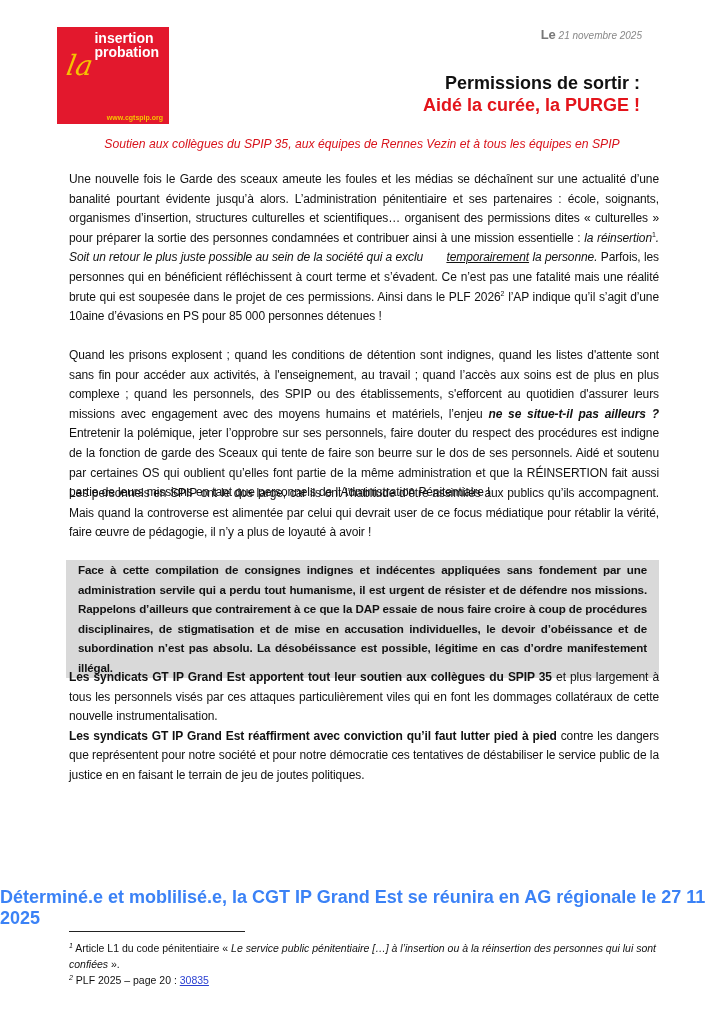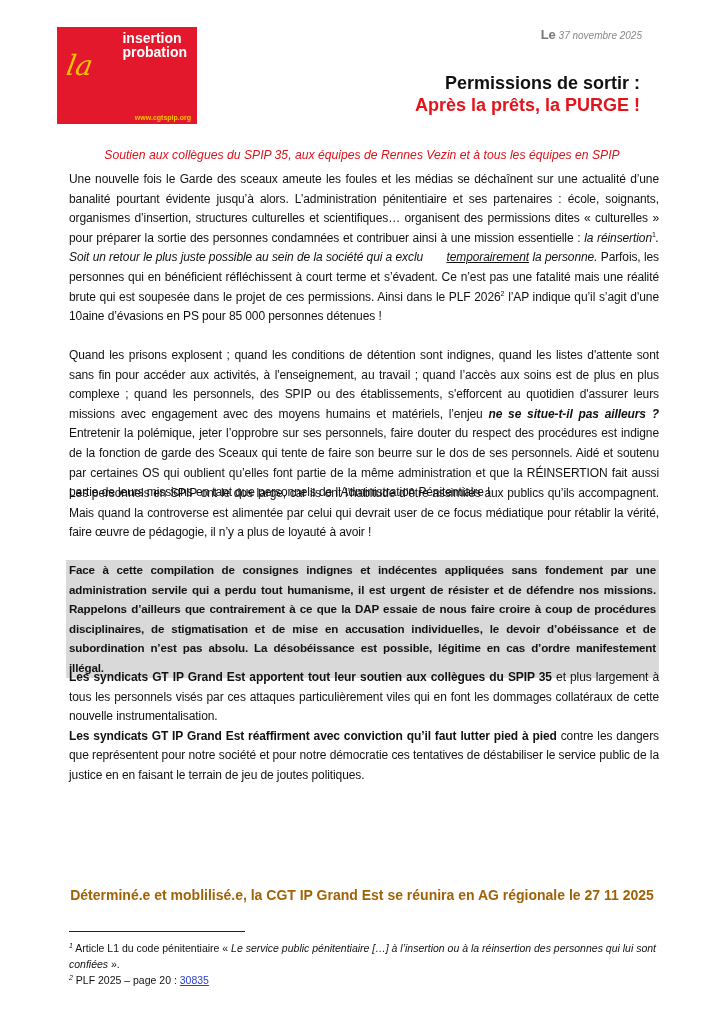--- a/index.html
+++ b/index.html
@@ -1,46 +1,46 @@
 <!DOCTYPE html>
 <html><head>
 <meta charset="utf-8">
 <style>
   html, body { margin: 0; padding: 0; background: #ffffff; }
   body { width: 724px; height: 1024px; position: relative; overflow: hidden;
          font-family: "Liberation Sans", sans-serif; color: #111; }
-  .logo { position: absolute; left: 57px; top: 27px; width: 140px; height: 97px;
+  .logo { position: absolute; left: 57px; top: 27px; width: 112px; height: 97px;
           background: #e3182d; overflow: hidden; }
   .logo .l1 { position: absolute; right: 10px; top: 4px; color: #fff; font-weight: bold;
               font-size: 14px; line-height: 14px; text-align: left; }
   .logo .la { position: absolute; left: 10px; top: 22px; color: #f5c400; font-family: "DejaVu Serif", serif;
               font-style: italic; font-size: 28px; transform: skewX(-10deg); }
   .logo .cgt { position: absolute; left: 6px; top: 34px; color: #fff; font-weight: bold;
                font-size: 50px; line-height: 50px; letter-spacing: -2px; }
   .logo .url { position: absolute; right: 6px; bottom: 3px; color: #f5c400; font-size: 7px; font-weight: bold; }
   .date { position: absolute; right: 82px; top: 27px; font-size: 10px; color: #888; }
   .date b { font-size: 13px; color: #777; }
   .date i { font-family: "Liberation Sans", sans-serif; }
   .title1 { position: absolute; right: 84px; top: 73px; font-size: 18px; font-weight: bold; color: #111; }
   .title2 { position: absolute; right: 84px; top: 95px; font-size: 18px; font-weight: bold; color: #e3141b; }
-  .subtitle { position: absolute; left: 0; right: 0; top: 148px; text-align: center; color: #d8141c;
+  .subtitle { position: absolute; left: 0; right: 0; top: 137px; text-align: center; color: #d8141c;
               font-style: italic; font-size: 12.2px; }
   .body { position: absolute; left: 69px; width: 590px; font-size: 12px; line-height: 19.6px;
           text-align: justify; color: #111; letter-spacing: -0.1px; }
   .p1 { top: 170px; }
   .p2 { top: 346px; }
   .p3 { top: 484px; }
   .box { position: absolute; left: 66px; top: 560px; width: 593px; background: #d9d9d9;
-         font-weight: bold; font-size: 11.6px; line-height: 19.6px; text-align: justify; padding: 0 3px;
+         font-weight: bold; font-size: 11.6px; line-height: 19.6px; text-align: justify; padding: 0 12px;
          box-sizing: border-box; letter-spacing: -0.15px; }
   .decl { position: absolute; left: 69px; width: 590px; top: 668px; font-size: 12px; line-height: 19.6px;
           text-align: justify; letter-spacing: -0.1px; }
   .decl p { margin: 0; }
-  .closing { position: absolute; left: 0; right: 0; top: 887px; text-align: center; color: #a16207;
-             font-weight: bold; font-size: 14px; }
+  .closing { position: absolute; left: 0; right: 0; top: 887px; color: #3b82f6;
+             font-weight: bold; font-size: 18px; }
   .fn-rule { position: absolute; left: 69px; top: 931px; width: 176px; border-top: 1px solid #222; }
   .footnotes { position: absolute; left: 69px; top: 940px; width: 590px; font-size: 10.5px; line-height: 16px; color: #111; }
   .footnotes p { margin: 0; }
   sup { font-size: 7px; line-height: 0; }
   a.link { color: #2a3fd1; text-decoration: underline; }
   u { text-decoration: underline; margin-left: 20px; }
 </style>
 </head>
 <body>
 
@@ -48,25 +48,25 @@
   <div class="l1">
     <div>insertion</div>
     <div>probation</div>
   </div>
   <div class="la">la</div>
   <div class="url">www.cgtspip.org</div>
 </div>
 
 <div class="date">
   <b>Le</b>
-  <i>37 novembre 2025</i>
+  <i>21 novembre 2025</i>
 </div>
 
 <div class="title1">Permissions de sortir :</div>
-<div class="title2">Après la prêts, la PURGE !</div>
+<div class="title2">Aidé la curée, la PURGE !</div>
 
 <div class="subtitle">Soutien aux collègues du SPIP 35, aux équipes de Rennes Vezin et à tous les équipes en SPIP</div>
 
 <div class="body p1"><span>Une nouvelle fois le Garde des sceaux ameute les foules et les médias se déchaînent sur une actualité d’une banalité pourtant évidente jusqu’à alors. L’administration pénitentiaire et ses partenaires : école, soignants, organismes d’insertion, structures culturelles et scientifiques… organisent des permissions dites « culturelles » pour préparer la sortie des personnes condamnées et contribuer ainsi à une mission essentielle : </span><i>la réinsertion</i><sup>1</sup><i>. Soit un retour le plus juste possible au sein de la société qui a exclu </i><i><u>temporairement</u></i><i> la personne.</i><span> Parfois, les personnes qui en bénéficient réfléchissent à court terme et s’évadent. Ce n’est pas une fatalité mais une réalité brute qui est soupesée dans le projet de ces permissions. Ainsi dans le PLF 2026</span><sup>2</sup><span> l’AP indique qu’il s’agit d’une 10aine d’évasions en PS pour 85 000 personnes détenues !</span></div>
 
 <div class="body p2"><span>Quand les prisons explosent ; quand les conditions de détention sont indignes, quand les listes d'attente sont sans fin pour accéder aux activités, à l'enseignement, au travail ; quand l’accès aux soins est de plus en plus complexe ; quand les personnels, des SPIP ou des établissements, s'efforcent au quotidien d'assurer leurs missions avec engagement avec des moyens humains et matériels, l’enjeu </span><b><i>ne se situe-t-il pas ailleurs ?</i></b><span> Entretenir la polémique, jeter l’opprobre sur ses personnels, faire douter du respect des procédures est indigne de la fonction de garde des Sceaux qui tente de faire son beurre sur le dos de ses personnels. Aidé et soutenu par certaines OS qui oublient qu’elles font partie de la même administration et que la RÉINSERTION fait aussi partie de leurs missions en tant que personnels de l’Administration Pénitentiaire !</span></div>
 
 <div class="body p3">Les personnels en SPIP ont le dos large, car ils ont l’habitude d’être assimilés aux publics qu’ils accompagnent. Mais quand la controverse est alimentée par celui qui devrait user de ce focus médiatique pour rétablir la vérité, faire œuvre de pédagogie, il n’y a plus de loyauté à avoir !</div>
 
 <div class="box">Face à cette compilation de consignes indignes et indécentes appliquées sans fondement par une administration servile qui a perdu tout humanisme, il est urgent de résister et de défendre nos missions. Rappelons d’ailleurs que contrairement à ce que la DAP essaie de nous faire croire à coup de procédures disciplinaires, de stigmatisation et de mise en accusation individuelles, le devoir d’obéissance et de subordination n’est pas absolu. La désobéissance est possible, légitime en cas d’ordre manifestement illégal.</div>

